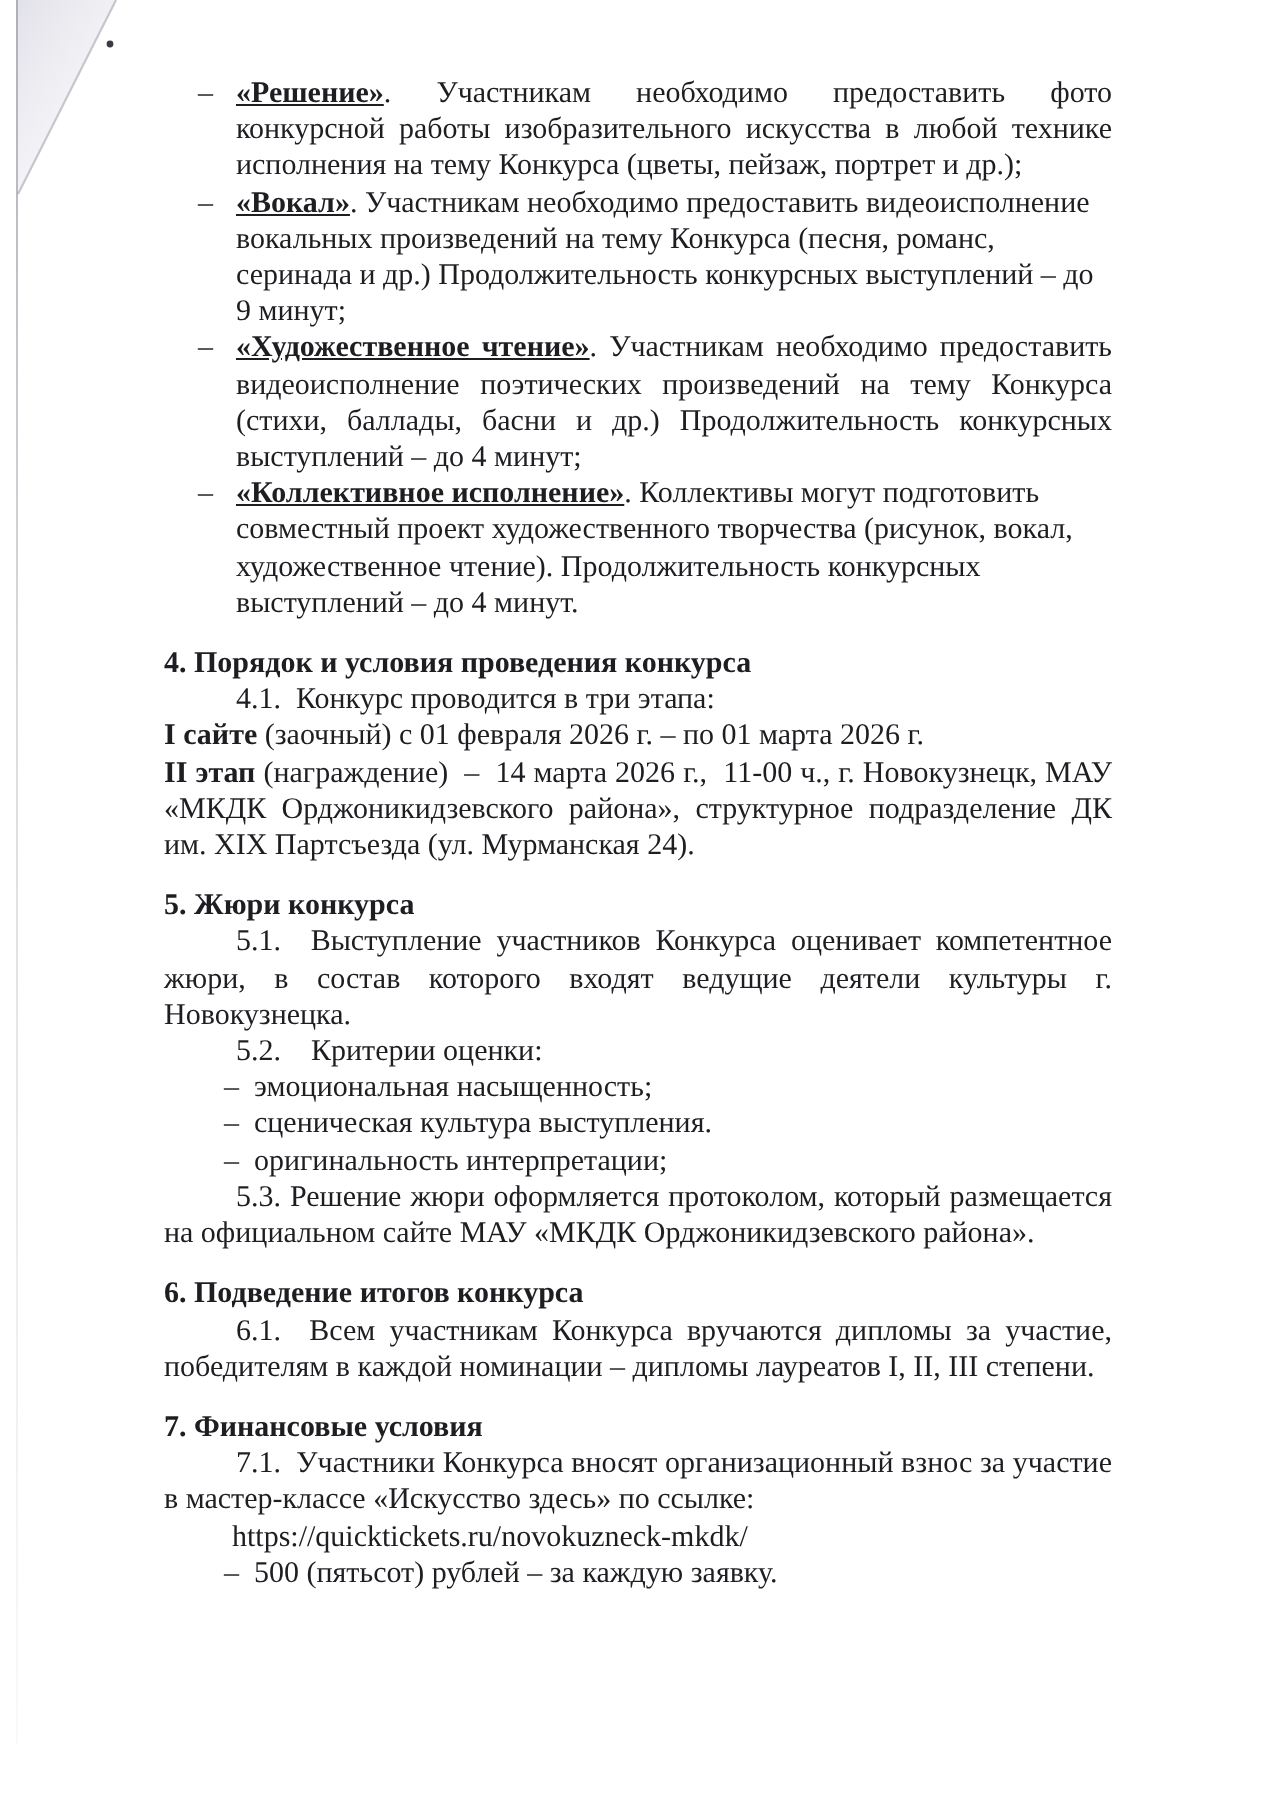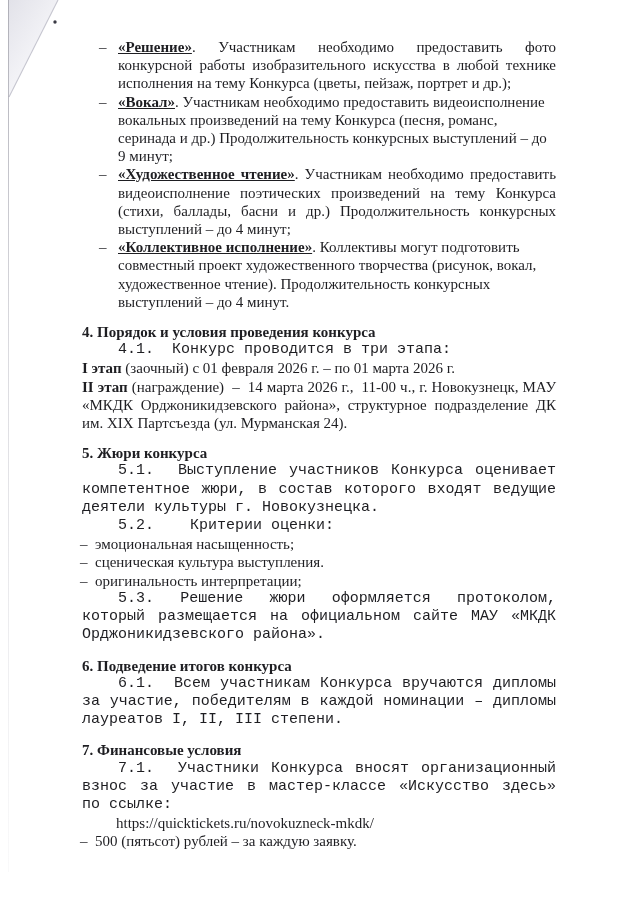--- a/index.html
+++ b/index.html
@@ -18,34 +18,34 @@
       rgba(150,150,165,.16) 75%, rgba(160,160,175,.06));
     pointer-events:none;
   }
   .fold{position:absolute;left:0;top:0;pointer-events:none;}
   .content{
     position:absolute;left:82px;top:38px;width:474px;
     font-size:15px;line-height:18.2px;
   }
   p{margin:0;}
   .just{text-align:justify;}
-  .indent{text-indent:36px;font-family:Liberation Mono, monospace;}
+  .indent{text-indent:36px;}
   .indent-sm{text-indent:34px;}
   h3{
     margin:12px 0 0 0;
     font-size:15px;line-height:18.2px;
     font-weight:bold;
   }
   ul.noms{list-style:none;margin:0;padding:0;}
   ul.noms li{position:relative;padding-left:36px;}
   ul.noms li .dash{position:absolute;left:17px;top:0;}
   .term{font-weight:bold;text-decoration:underline;}
   b{font-weight:bold;}
   .weblink{color:var(--link,#4673ac);text-decoration:underline;cursor:pointer;}
-  .hang{padding-left:15px;text-indent:-15px;}
+  .hang{padding-left:15px;text-indent:-15px;margin-left:32px;}
   .hang .dash{display:inline-block;text-indent:0;width:15px;margin-left:-2px;}
 </style>
 </head>
 <body>
 
 <div class="page">
 
   <svg class="fold" width="72" height="110" viewBox="0 0 72 110">
     <defs>
       <linearGradient id="foldg" x1="0" y1="0" x2="0.8" y2="1">
@@ -73,21 +73,21 @@
       <li class="just">
         <span class="dash">–</span><span class="term">«Художественное чтение»</span><span>. Участникам необходимо предоставить видеоисполнение поэтических произведений на тему Конкурса (стихи, баллады, басни и др.) Продолжительность конкурсных выступлений – до 4 минут;</span>
       </li>
       <li>
         <span class="dash">–</span><span class="term">«Коллективное исполнение»</span><span>. Коллективы могут подготовить совместный проект художественного творчества (рисунок, вокал, художественное чтение). Продолжительность конкурсных выступлений – до 4 минут.</span>
       </li>
     </ul>
 
     <h3>4. Порядок и условия проведения конкурса</h3>
     <p class="indent just">4.1.&nbsp; Конкурс проводится в три этапа:</p>
-    <p class="just"><b>I этап</b><span> (заочный) с 01 февраля 2026 г. – по 01 марта 2026 г.</span></p>
+    <p class="just"><b>I сайте</b><span> (заочный) с 01 февраля 2026 г. – по 01 марта 2026 г.</span></p>
     <p class="just"><b>II этап</b><span> (награждение)&nbsp; –&nbsp; 14 марта 2026 г.,&nbsp; 11-00 ч., г. Новокузнецк, МАУ «МКДК Орджоникидзевского района», структурное подразделение ДК им. XIX Партсъезда (ул. Мурманская 24).</span></p>
 
     <h3>5. Жюри конкурса</h3>
     <p class="indent just">5.1.&nbsp; Выступление участников Конкурса оценивает компетентное жюри, в состав которого входят ведущие деятели культуры г. Новокузнецка.</p>
     <p class="indent">5.2.&nbsp;&nbsp;&nbsp;&nbsp;Критерии оценки:</p>
     <p class="hang"><span class="dash">–</span><span>эмоциональная насыщенность;</span></p>
     <p class="hang"><span class="dash">–</span><span>сценическая культура выступления.</span></p>
     <p class="hang"><span class="dash">–</span><span>оригинальность интерпретации;</span></p>
     <p class="indent just">5.3. Решение жюри оформляется протоколом, который размещается на официальном сайте МАУ «МКДК Орджоникидзевского района».</p>
 

